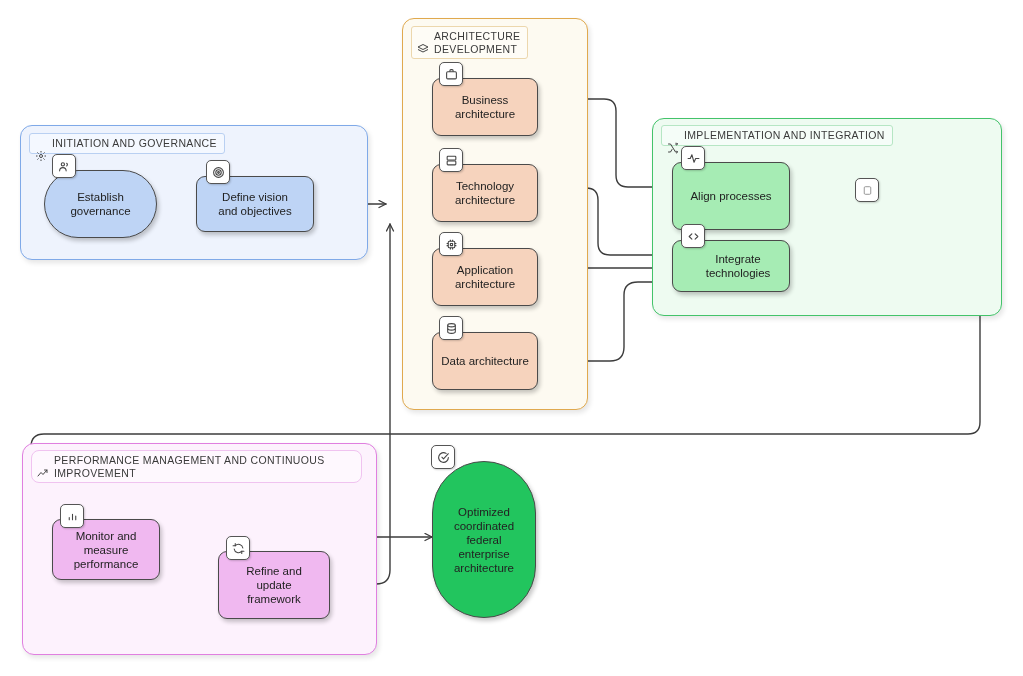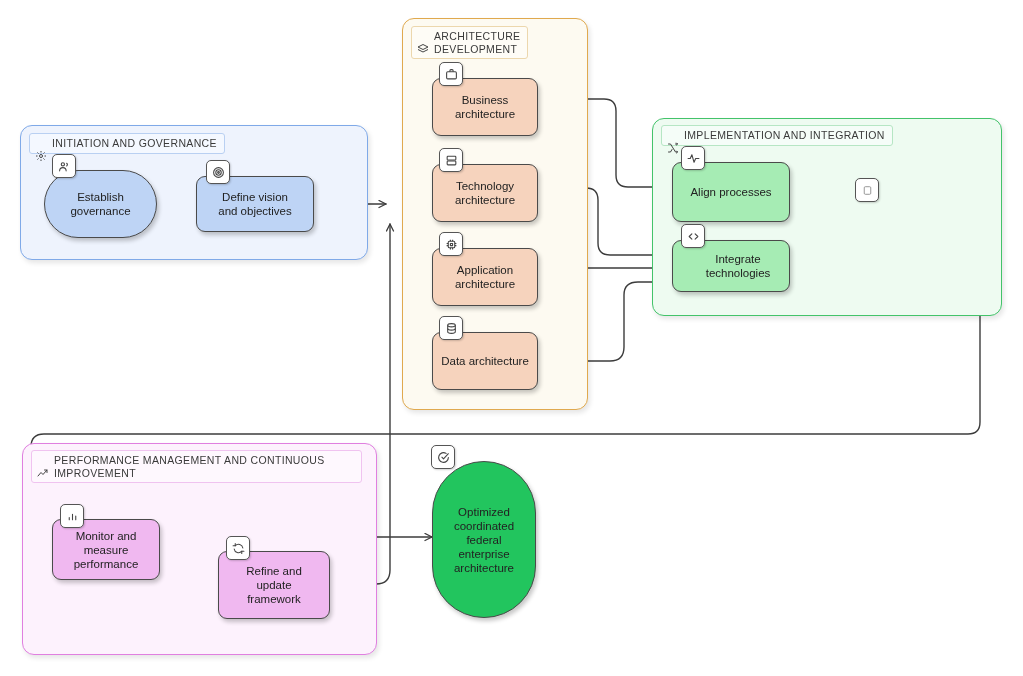--- a/index.html
+++ b/index.html
@@ -17,21 +17,21 @@
                background:#fbfbfb;white-space:pre-line;}
   .group-title .gi{flex:0 0 auto;width:12px;height:12px;margin-top:.5px;}
 
   .g-gov{background:#eef3fd;border-color:#7fa9e8;}
   .g-gov .group-title{border-color:#b9d0f2;background:#f4f8ff;}
   .g-arch{background:#fdfaf1;border-color:#e0a94e;}
   .g-arch .group-title{border-color:#ecd7ad;background:#fefcf6;}
   .g-impl{background:#eefbf1;border-color:#43c36a;}
   .g-impl .group-title{border-color:#b6e6c4;background:#f5fdf8;}
   .g-perf{background:#fdf2fd;border-color:#e07fe0;}
-  .g-perf .group-title{border-color:#f0c3f0;background:#fef8fe;}
+  .g-perf .group-title{border-color:#f0c3f0;background:#fef8fe;border-radius:8px;}
 
   
   .node{position:absolute;box-sizing:border-box;border:1.5px solid #4a4a4a;
         display:flex;align-items:center;justify-content:center;text-align:center;
         font-size:11.5px;line-height:14px;color:#222;
         box-shadow:2px 3px 4px rgba(0,0,0,.22);padding:4px 6px;}
   .node.rect{border-radius:9px;align-items:center;}
   .node.pill{border-radius:50px;}
   .node.stadium{border-radius:60px;}
   .n-blue{background:#bed4f5;}
@@ -200,21 +200,21 @@
     <span class="lbl" style="white-space:pre-line">Data architecture</span>
   </div>
   <div class="badge" style="left:439px;top:316px;">
     <svg viewBox="0 0 24 24" fill="none" stroke="#444" stroke-width="2">
       <ellipse cx="12" cy="6" rx="7" ry="3"></ellipse>
         <path d="M5 6v12c0 1.7 3.1 3 7 3s7-1.3 7-3V6"></path>
         <path d="M5 12c0 1.7 3.1 3 7 3s7-1.3 7-3"></path>
     </svg>
   </div>
 
-  <div class="node rect n-green" style="left:672px;top:162px;width:118px;height:60px;">
+  <div class="node rect n-green" style="left:672px;top:162px;width:118px;height:68px;">
     <span class="lbl" style="white-space:pre-line">Align processes</span>
   </div>
   <div class="badge" style="left:681px;top:146px;">
     <svg viewBox="0 0 24 24" fill="none" stroke="#444" stroke-width="2" stroke-linecap="round" stroke-linejoin="round">
       <path d="M2 12h4l3-7 4 14 3-7h6"></path>
     </svg>
   </div>
 
   <div class="node rect n-green" style="left:672px;top:240px;width:118px;height:52px;padding-left:20px;">
     <span class="lbl" style="white-space:pre-line">Integrate

